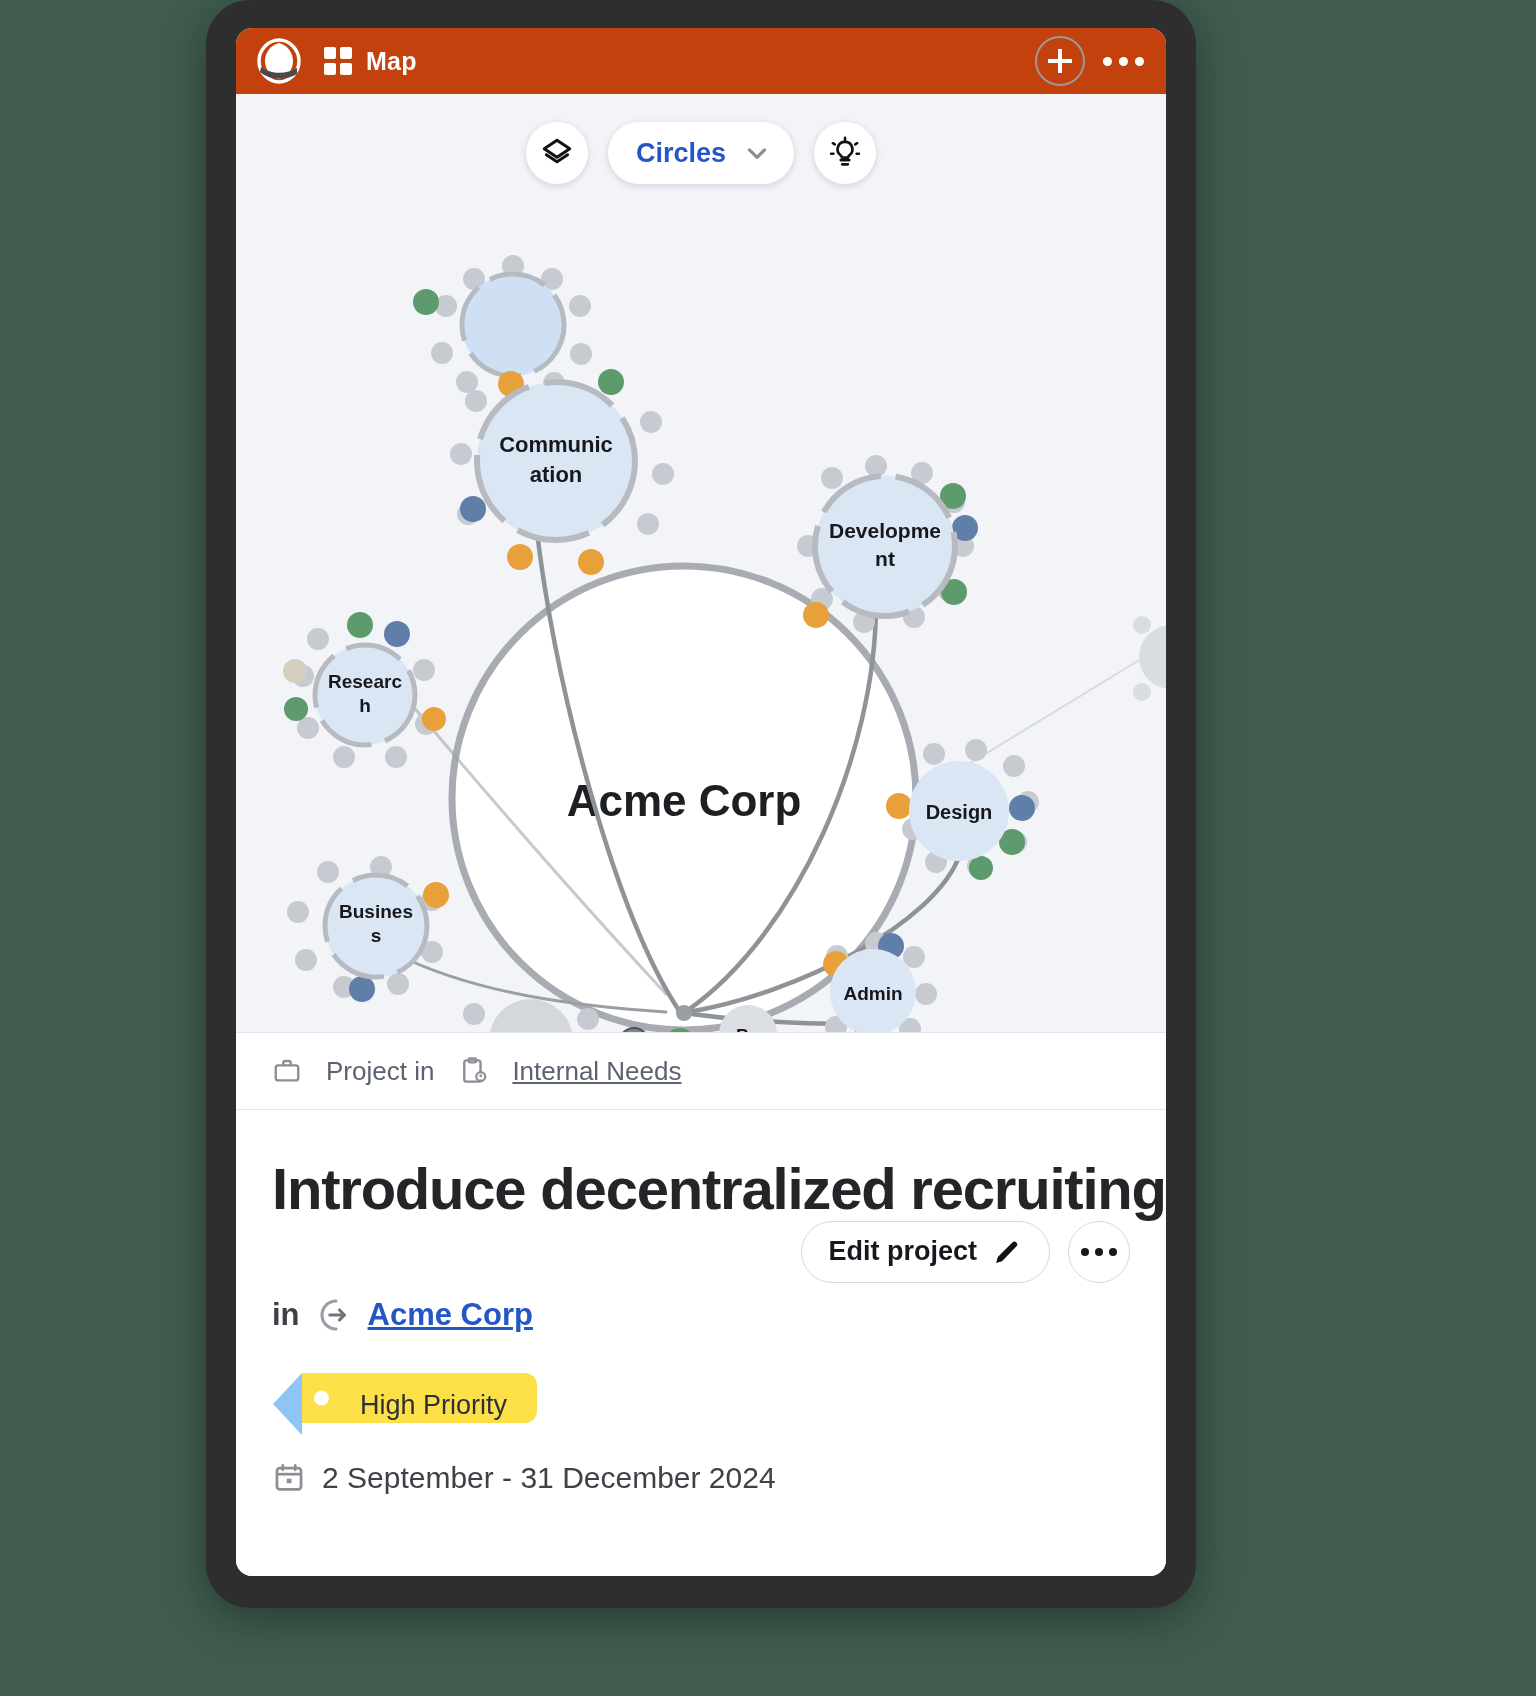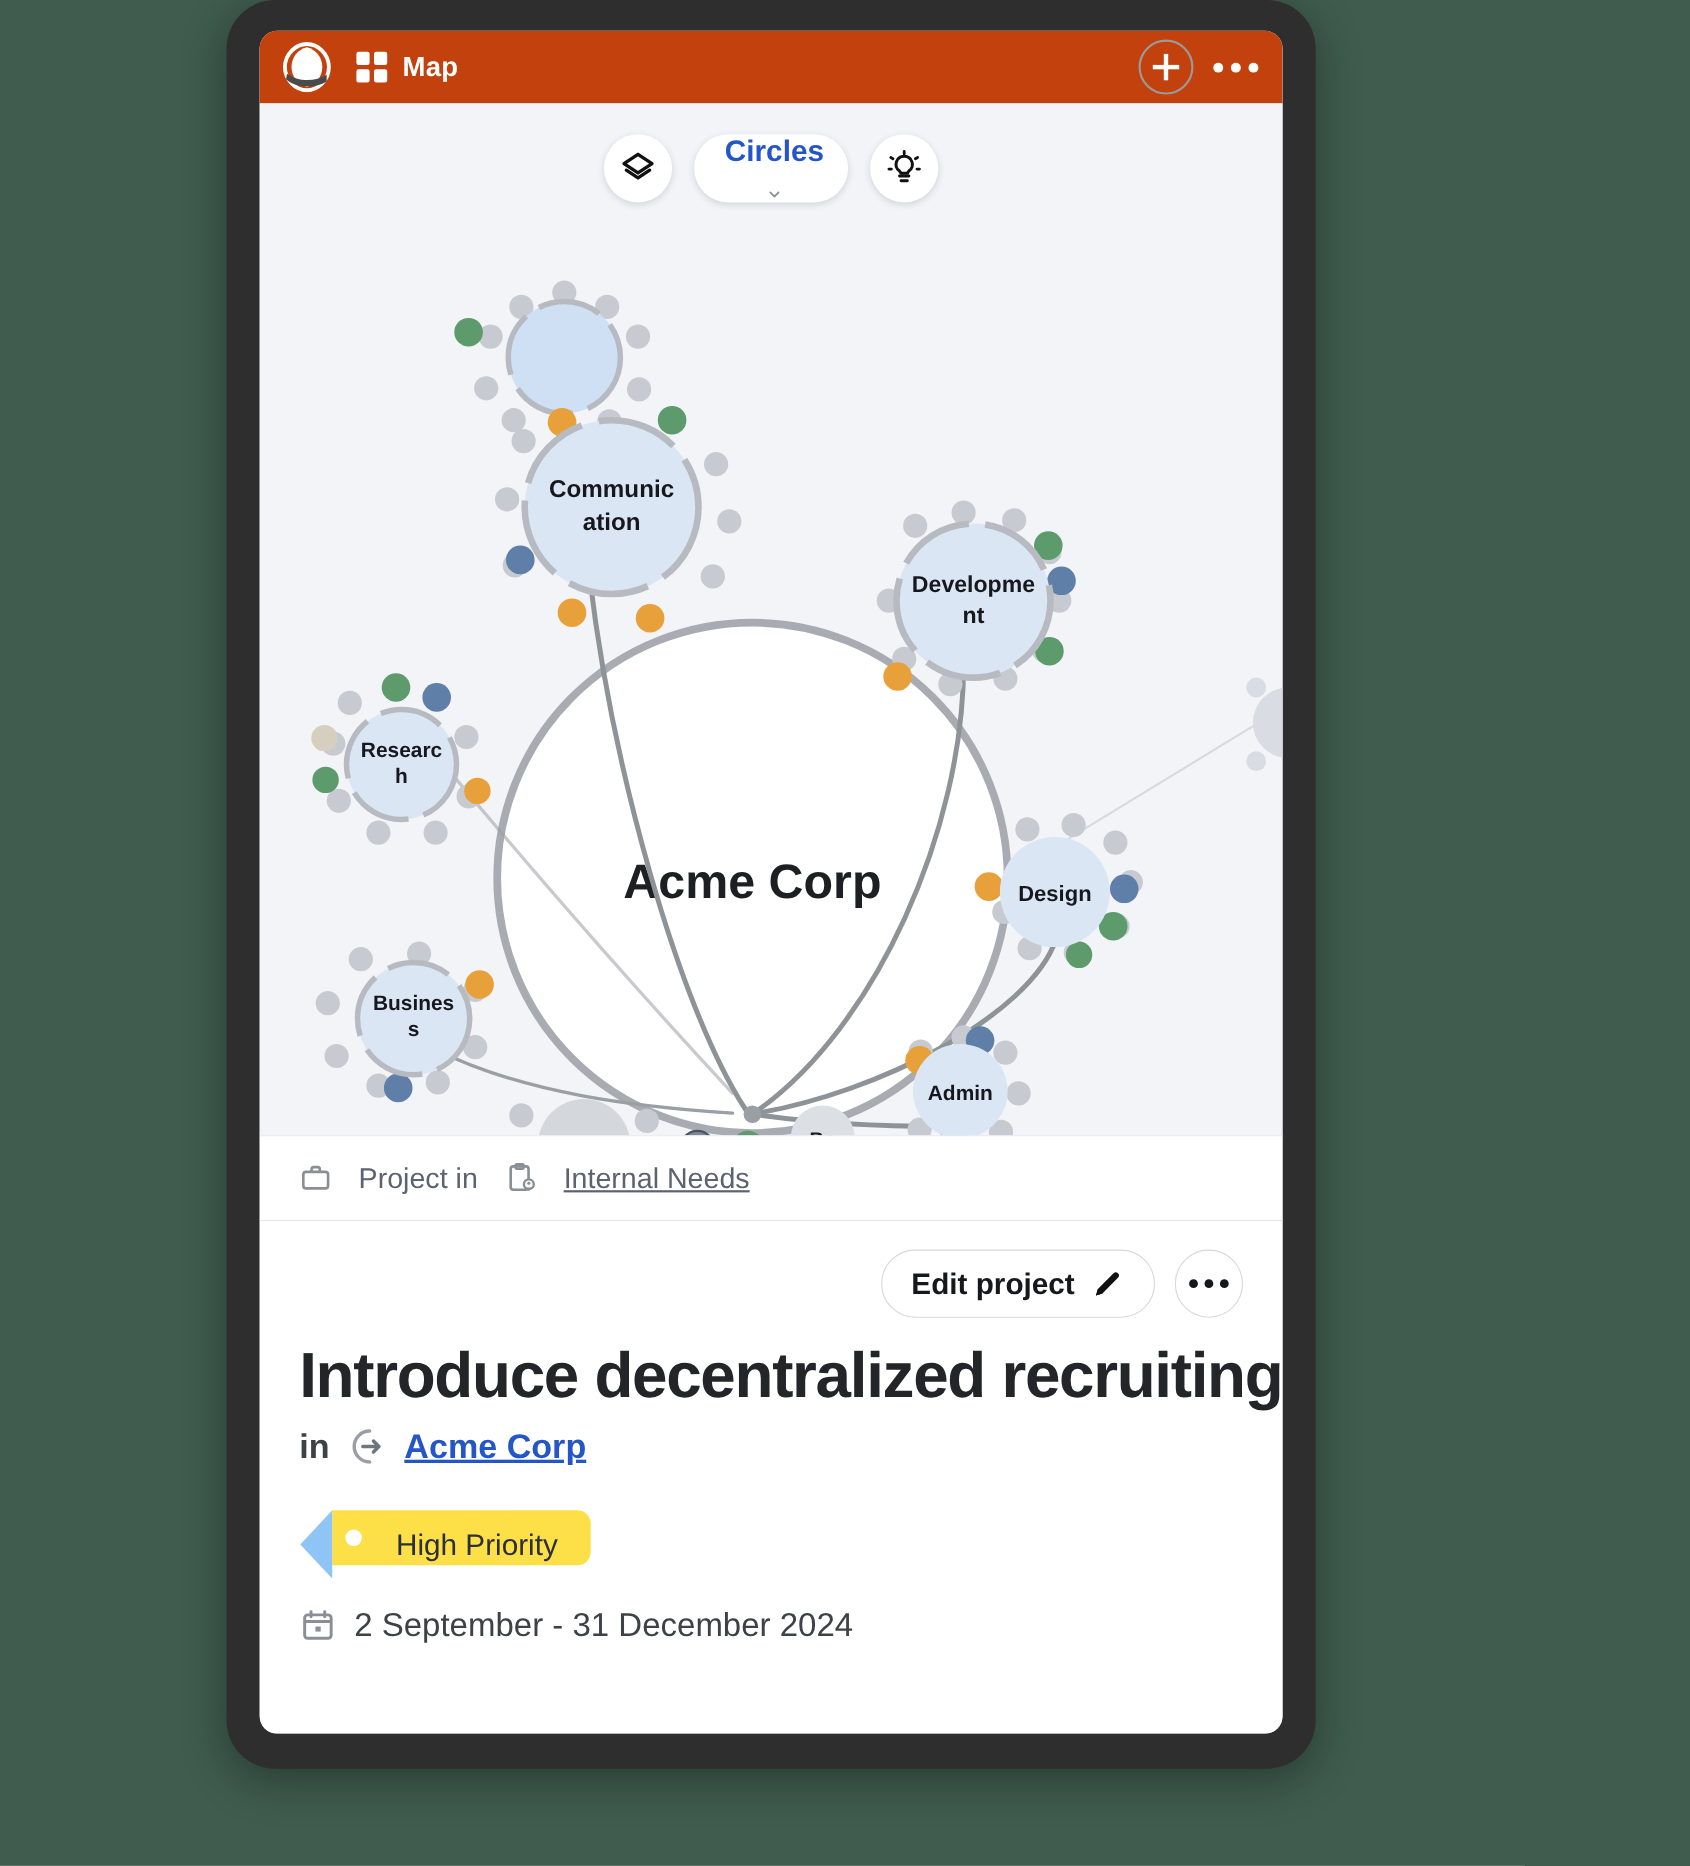--- a/index.html
+++ b/index.html
@@ -53,21 +53,21 @@
   #map-area { position: relative; flex: 0 0 938px; background: #f2f4f8; overflow: hidden; }
   #map-svg { position: absolute; inset: 0; width: 100%; height: 100%; }
   #map-controls {
     position: absolute; top: 28px; left: 0; right: 0;
     display: flex; justify-content: center; align-items: center; gap: 20px;
     z-index: 5;
   }
   .ctl { background: #fff; border-radius: 999px; box-shadow: 0 2px 7px rgba(30,40,60,.16);
     display: flex; align-items: center; justify-content: center; cursor: pointer; }
   .ctl.round { width: 62px; height: 62px; }
-  #circles-select { height: 62px; padding: 0 22px 0 28px; gap: 16px; flex-direction: column; }
+  #circles-select { height: 62px; padding: 0 22px 0 28px; gap: 16px; }
   #circles-select .lbl { color: #2456c8; font-size: 27px; font-weight: bold; }
 
   
   #meta-row {
     flex: 0 0 78px; display: flex; align-items: center;
     padding: 0 36px; border-top: 1px solid #e3e6ed; border-bottom: 1px solid #e3e6ed;
     background: #fff; gap: 24px;
   }
   #meta-row .mtxt { font-size: 26px; color: #5c6270; }
   #meta-row a { font-size: 26px; color: #5c6270; text-decoration: underline; }
@@ -361,37 +361,37 @@
       <rect x="5" y="3.5" width="13" height="17" rx="2" fill="none" stroke="#8a8f96" stroke-width="1.9"></rect>
       <rect x="8.5" y="1.8" width="6" height="3.4" rx="1" fill="none" stroke="#8a8f96" stroke-width="1.7"></rect>
       <circle cx="18.2" cy="16.5" r="3.6" fill="#f6f7fa" stroke="#8a8f96" stroke-width="1.7"></circle>
       <circle cx="18.2" cy="15.8" r="1.1" fill="#8a8f96"></circle>
       <path d="M18.2 21.4 l-1.9 -2.6 h3.8 Z" fill="#8a8f96"></path>
     </svg>
     <a href="#">Internal Needs</a>
   </div>
 
   <div id="detail">
+    <div id="project-title">Introduce decentralized recruiting</div>
+
     <div id="detail-actions">
       <div id="edit-project-btn">
         <span>Edit project</span>
         <svg width="32" height="32" viewBox="0 0 24 24">
           <path d="M4 20 l1.3-4.4 L16 4.9 a2.1 2.1 0 0 1 3 3 L8.4 18.7 Z" fill="#111"></path>
           <path d="M4 20 l1.3-4.4 l3.1 3.1 Z" fill="#111"></path>
         </svg>
       </div>
       <div id="detail-more">
         <i></i>
         <i></i>
         <i></i>
       </div>
     </div>
 
-    <div id="project-title">Introduce decentralized recruiting</div>
-
     <div id="parent-line">
       <span class="in">in</span>
       <svg width="40" height="40" viewBox="0 0 24 24">
         <path d="M13.2 3.6 a8.4 8.4 0 1 0 0 16.8" fill="none" stroke="#9a9fa6" stroke-width="1.9" stroke-linecap="round"></path>
         <path d="M9.5 12 h8.6 M15.3 9 l3 3 l-3 3" fill="none" stroke="#6f757d" stroke-width="1.9" stroke-linecap="round" stroke-linejoin="round"></path>
       </svg>
       <a href="#">Acme Corp</a>
     </div>
 
     <div id="tag-row">

